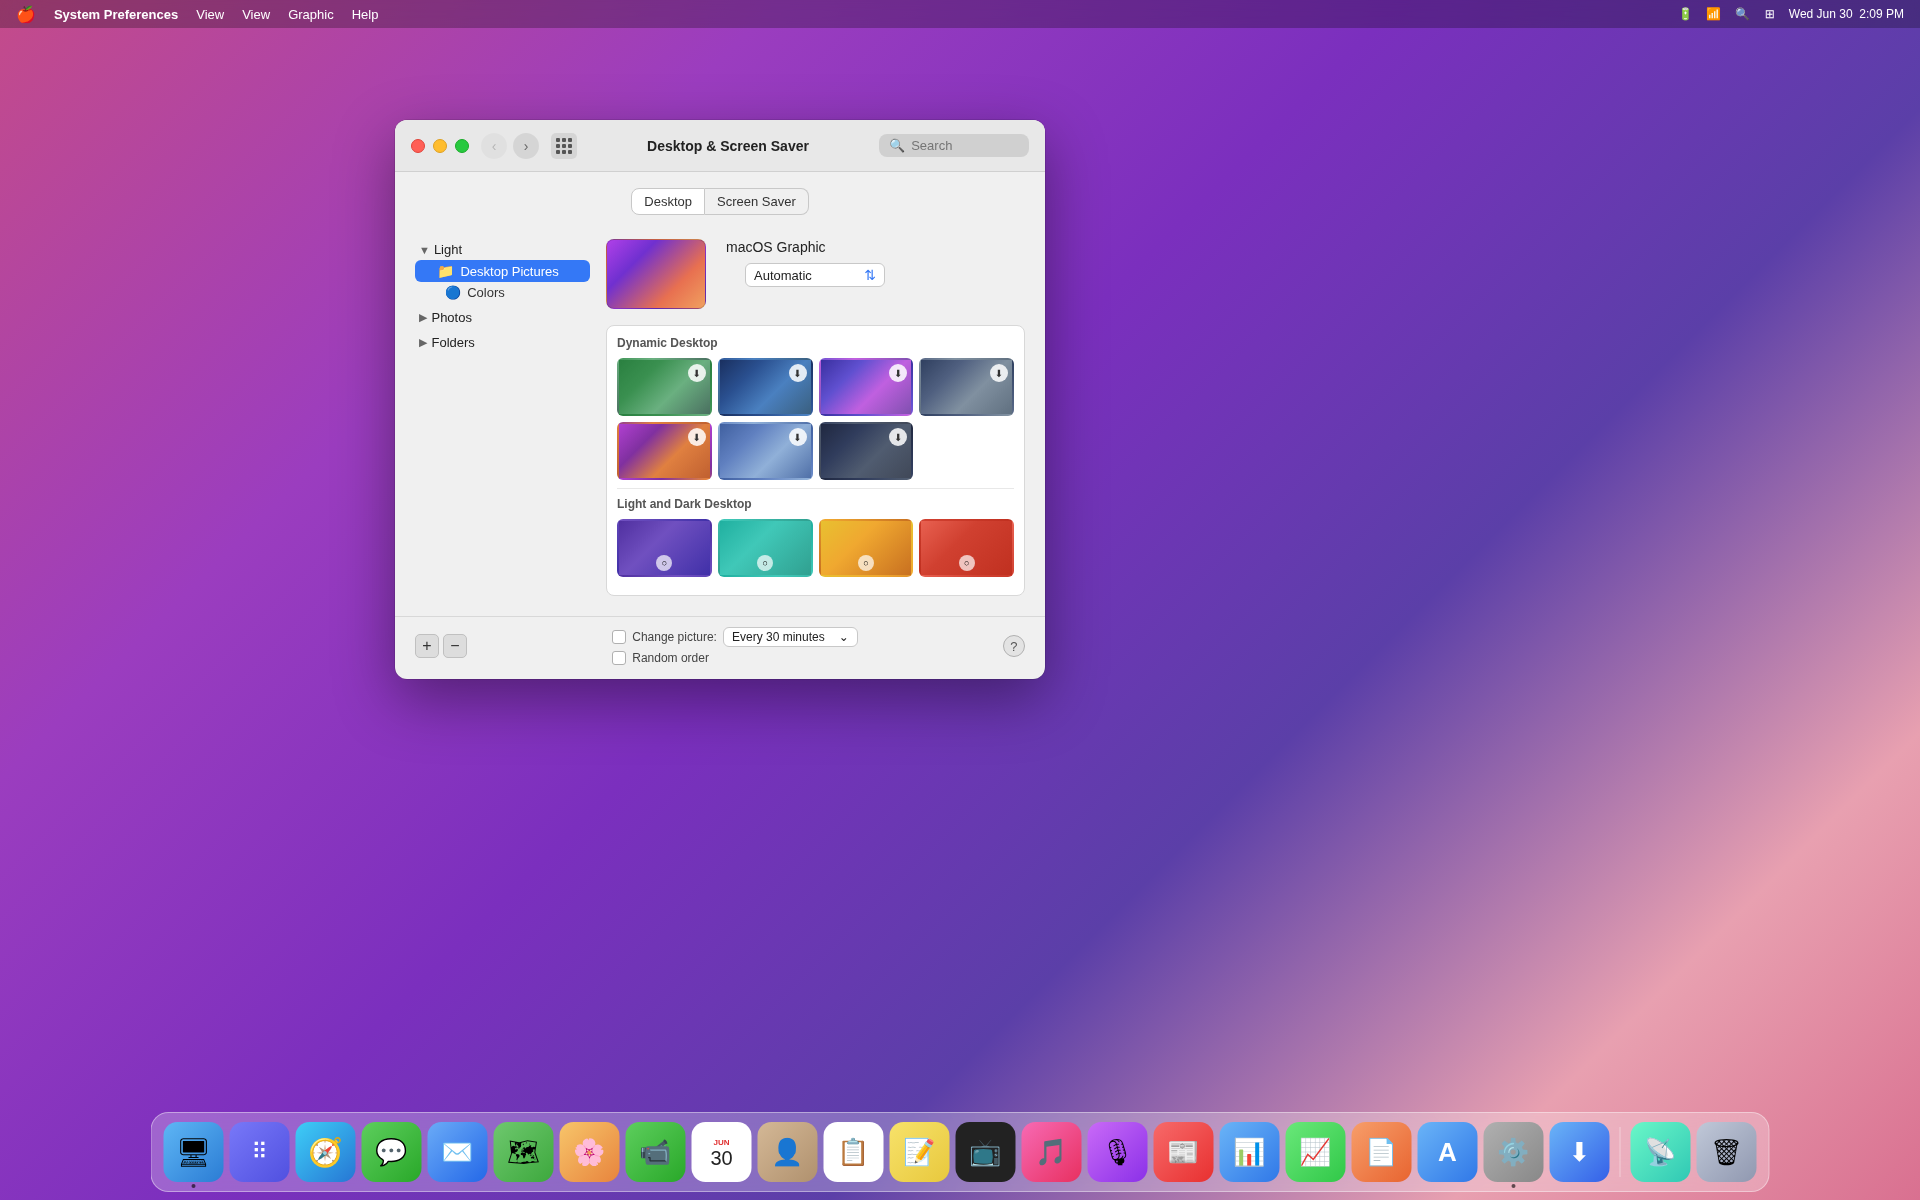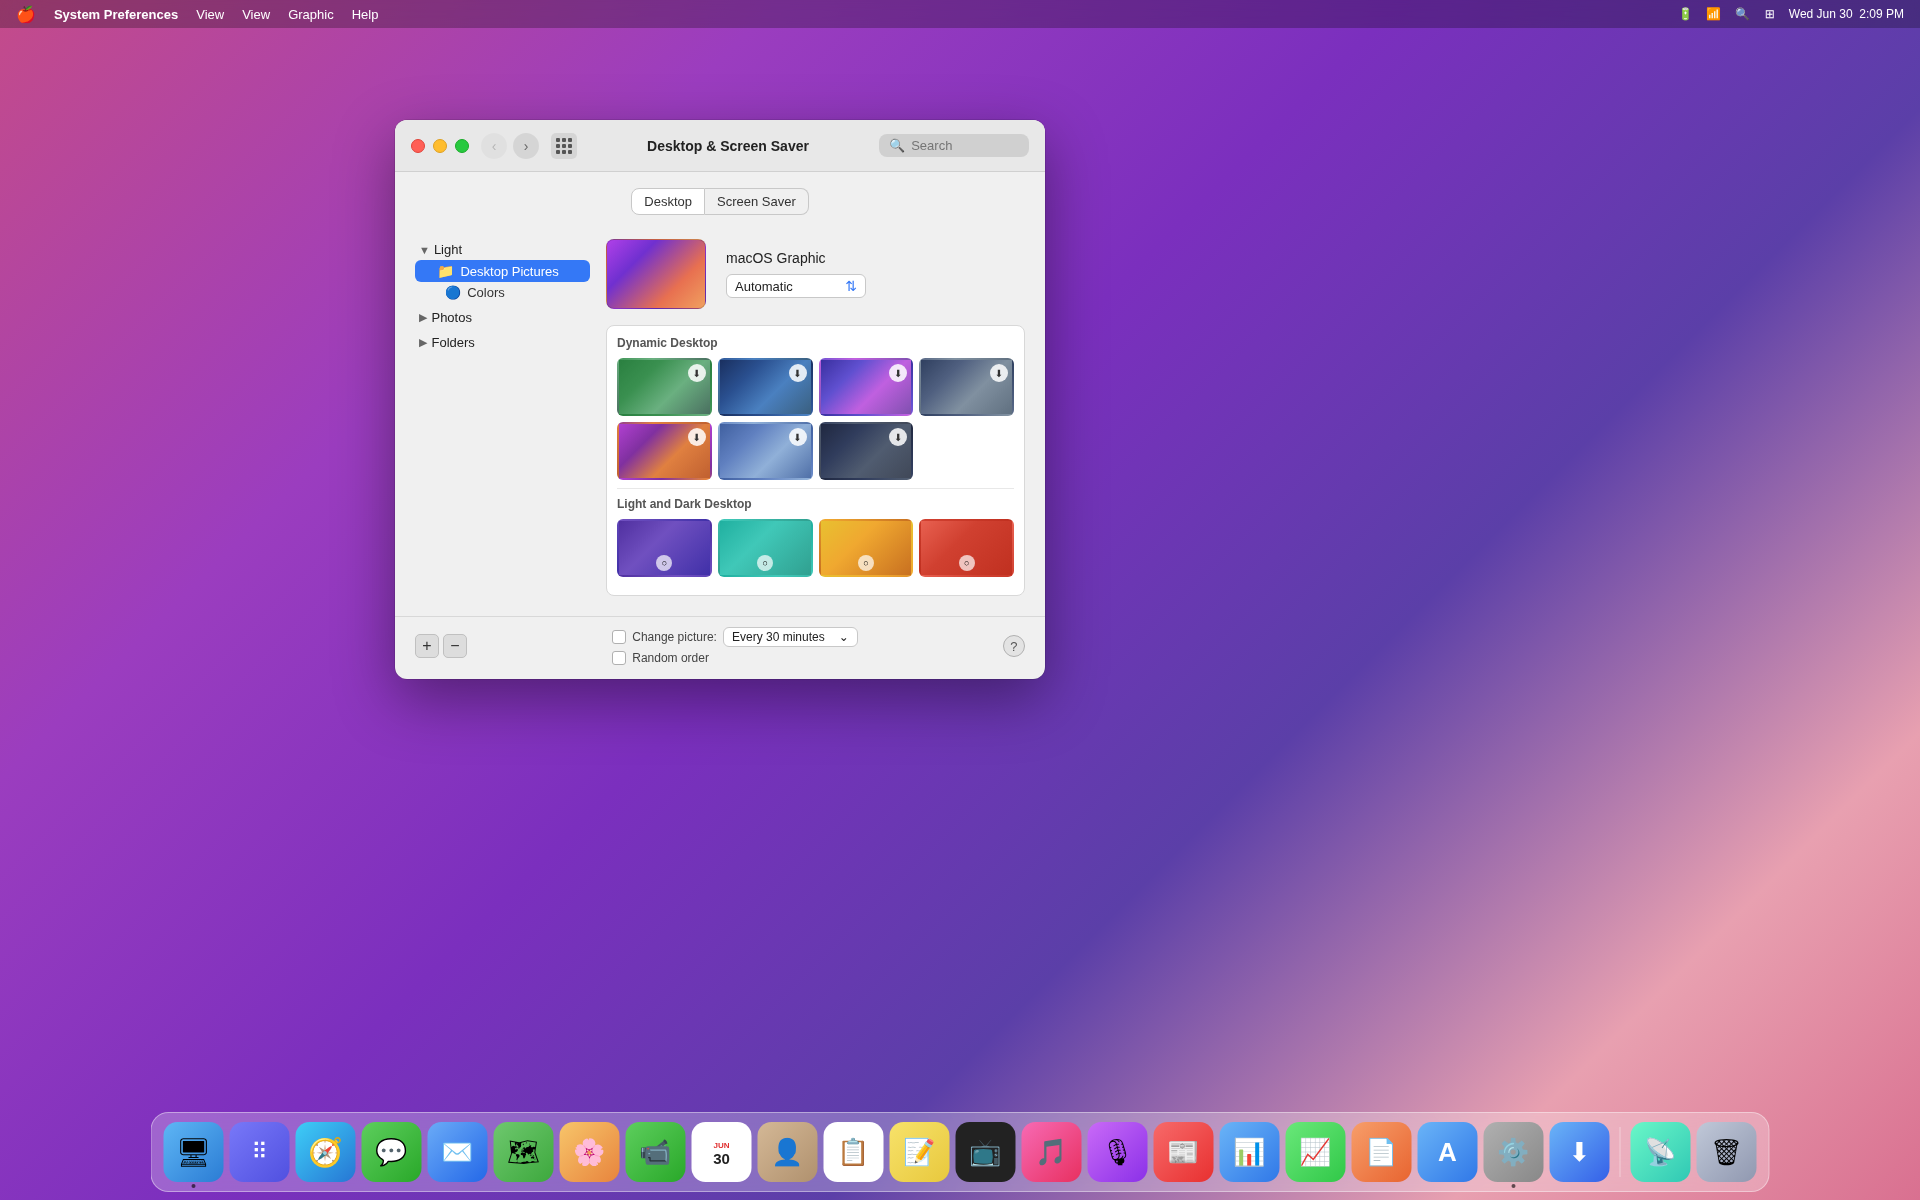--- a/index.html
+++ b/index.html
@@ -108,21 +108,21 @@
       position: absolute;
       bottom: -6px;
       left: 50%;
       transform: translateX(-50%);
       width: 4px;
       height: 4px;
       border-radius: 50%;
       background: rgba(0,0,0,0.6);
     }
     .calendar-month { font-size: 8px; color: #e03030; font-weight: 600; text-transform: uppercase; margin-top: 4px; }
-    .calendar-day { font-size: 15px; color: #222; font-weight: 700; }
+    .calendar-day { font-size: 20px; color: #222; font-weight: 400; }
 
     
     .window {
       position: absolute;
       top: 120px;
       left: 395px;
       width: 650px;
       background: #f0f0f0;
       border-radius: 12px;
       box-shadow: 0 20px 60px rgba(0,0,0,0.4), 0 0 0 0.5px rgba(0,0,0,0.2);
@@ -283,21 +283,21 @@
       cursor: pointer;
       border-radius: 6px;
     }
 
     
     .main-panel {
       flex: 1;
     }
     .preview-section {
       display: flex;
-      align-items: center;
+      align-items: flex-start;
       gap: 20px;
       margin-bottom: 16px;
     }
     .preview-img {
       width: 100px;
       height: 70px;
       border-radius: 8px;
       overflow: hidden;
       border: 1px solid rgba(0,0,0,0.15);
       background: linear-gradient(135deg, #b040e8 0%, #7030d0 30%, #e87050 70%, #f0a060 100%);
@@ -307,20 +307,21 @@
     .preview-title {
       font-size: 14px;
       font-weight: 500;
       color: #222;
       margin-bottom: 8px;
     }
     .dropdown-row {
       display: flex;
       align-items: center;
       gap: 8px;
+      margin-left: 19px;
     }
     .dropdown {
       display: flex;
       align-items: center;
       justify-content: space-between;
       background: white;
       border: 1px solid #c8c8c8;
       border-radius: 6px;
       padding: 3px 8px;
       font-size: 13px;

